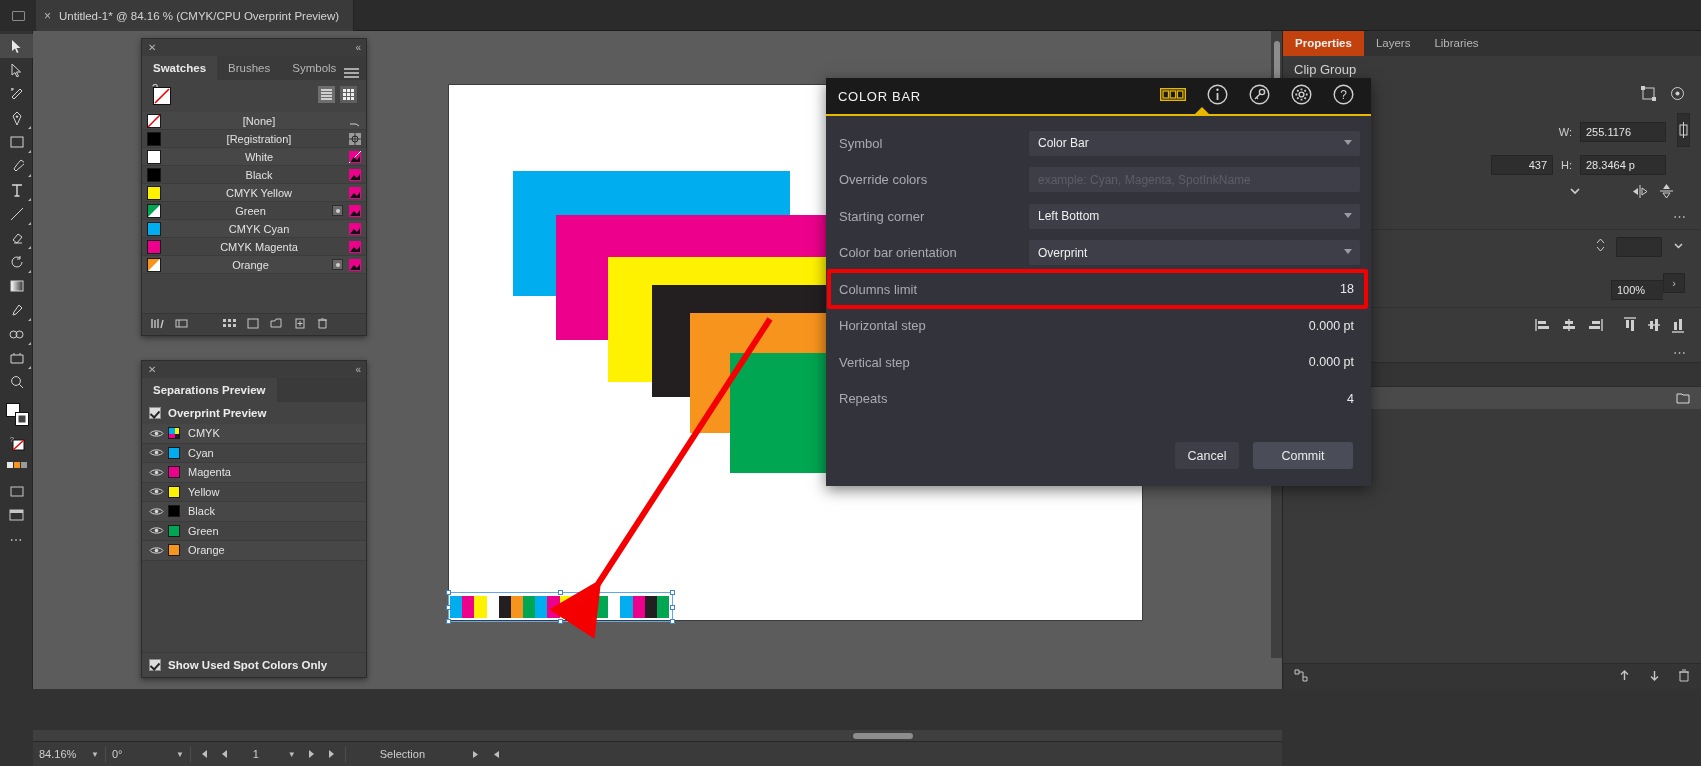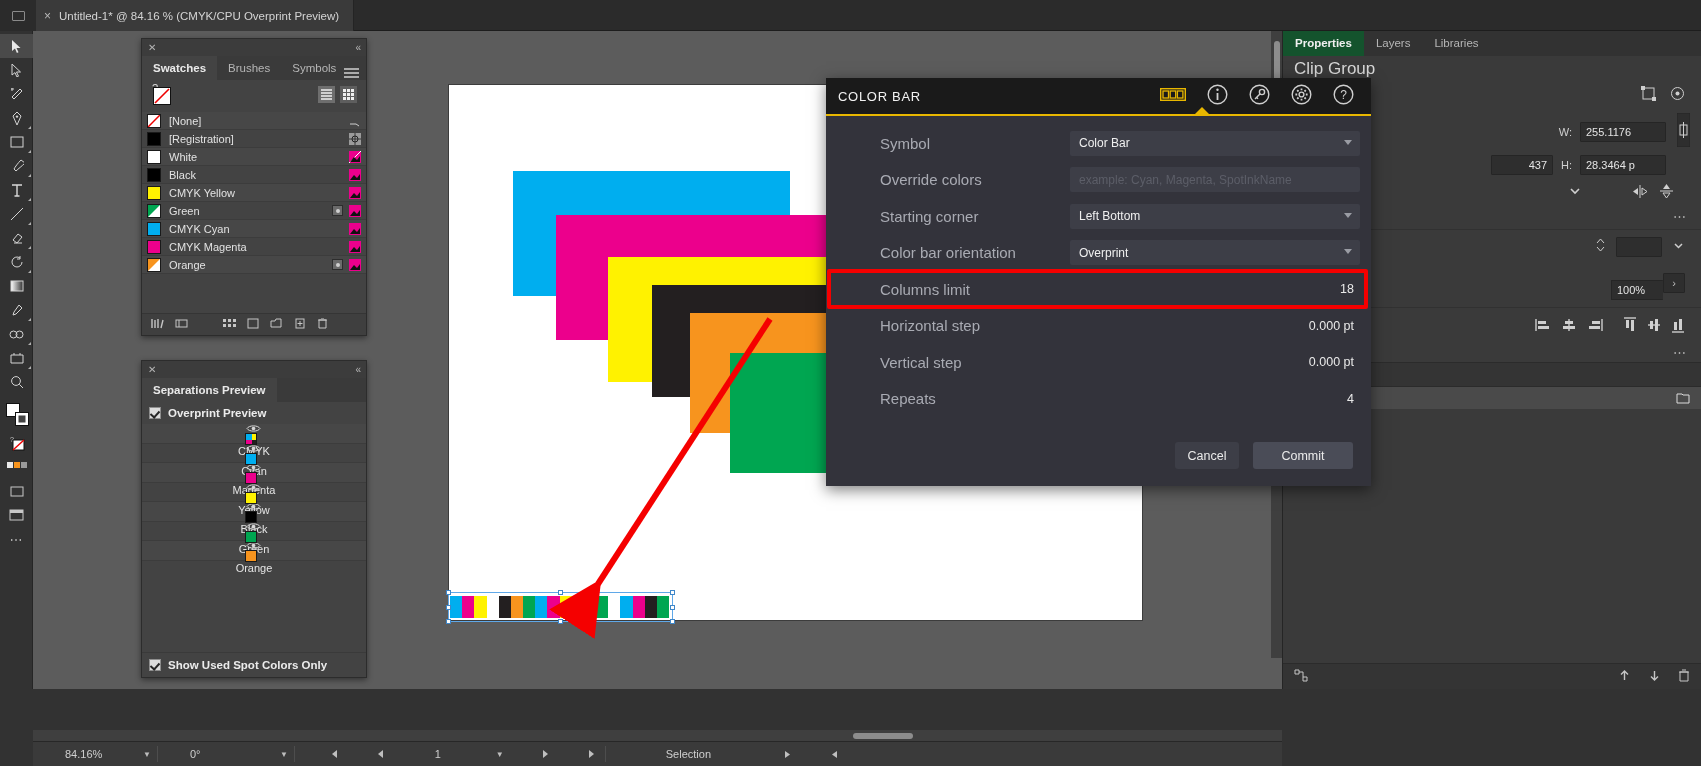--- a/index.html
+++ b/index.html
@@ -51,86 +51,86 @@
 
   
   .swpanel { left:141px; top:38px; width:226px; height:298px; }
   .swtop { height:32px; position:relative; }
   .swtop .qm { position:absolute; left:10px; top:2px; font-size:11px; color:#d8d8d8; }
   .swtop .nonebox { position:absolute; left:11px; top:7px; width:18px; height:18px; background:#fff; border:1px solid #111;}
   .swtop .viewicons { position:absolute; right:9px; top:6px; display:flex; gap:5px;}
   .vicon { width:17px; height:17px; background:#5e5e5e; display:flex; align-items:center; justify-content:center;}
   .vicon.on { background:#6e6e6e; }
   .swlist { }
-  .swrow { height:18px; display:flex; align-items:center; padding:0 5px; border-bottom:1px solid #3c3c3c; }
+  .swrow { height:18px; display:flex; align-items:center; padding:0 5px; border-bottom:1px solid #3c3c3c;text-align:center; }
   .swrow:nth-child(odd){ background:#474747; }
   .swrow:nth-child(even){ background:#434343; }
   .chip { width:14px; height:14px; border:1px solid #1a1a1a; margin-right:8px; flex:0 0 auto; position:relative;}
   .swname { font-size:11px; color:#e2e2e2; flex:1; white-space:nowrap;}
   .spotdot { width:11px; height:11px; background:#6a6a6a; border:1px solid #2d2d2d; margin-right:6px; display:flex; align-items:center; justify-content:center;}
   .spotdot b { width:4px; height:4px; background:#d0d0d0; border-radius:50%; display:block;}
   .tinyico { width:12px; height:12px; flex:0 0 auto; }
   .swfoot { position:absolute; left:0; right:0; bottom:0; height:22px; background:#3f3f3f; display:flex; align-items:center; gap:11px; padding:0 9px; border-top:1px solid #353535;}
   .swfoot span { color:#c2c2c2; font-size:11px; }
 
   
   .sep { left:141px; top:360px; width:226px; height:318px; }
   .sepchk { height:22px; display:flex; align-items:center; padding:0 7px; }
   .cbx { width:12px; height:12px; background:#dcdcdc; border:1px solid #8e8e8e; margin-right:7px; position:relative; flex:0 0 auto;}
   .cbx.on:after { content:""; position:absolute; left:2px; top:1px; width:4px; height:7px; border:solid #262626; border-width:0 2px 2px 0; transform:rotate(42deg); }
   .seplbl { font-size:11.5px; color:#ececec; font-weight:bold; }
-  .seprow { height:19.5px; display:flex; align-items:center; padding:0 7px; border-bottom:1px solid #3c3c3c;flex-direction:column;}
+  .seprow { height:19.5px; display:flex; align-items:center; padding:0 7px; border-bottom:1px solid #3c3c3c;}
   .seprow:nth-child(odd){ background:#474747; }
   .seprow:nth-child(even){ background:#434343; }
   .eye { width:17px; flex:0 0 auto; display:flex; align-items:center; }
   .sepchip { width:12px; height:12px; border:1px solid #1a1a1a; margin:0 8px 0 2px; flex:0 0 auto; position:relative; overflow:hidden;}
   .sepname { font-size:11px; color:#e4e4e4; }
   .sepfoot { position:absolute; left:0; right:0; bottom:0; height:25px; display:flex; align-items:center; padding:0 7px; background:#434343; border-top:1px solid #3a3a3a;}
   .sepfoot .seplbl { font-weight:bold; }
 
   
   .dock { position:absolute; right:0; top:31px; width:419px; height:658px; background:#3a3a3a; border-left:1px solid #252525; }
   .dtabs { height:25px; background:#323232; display:flex; align-items:flex-end; }
   .dtab { padding:0 12px; height:25px; line-height:25px; font-size:11.5px; color:#b6b6b6; cursor:pointer;}
-  .dtab.act { background:#14532d; color:#f0f0f0; font-weight:bold;}
-  .dsub { height:26px; display:flex; align-items:center; padding:0 11px; color:#d8d8d8; font-size:17px;}
+  .dtab.act { background:#c2410c; color:#f0f0f0; font-weight:bold;}
+  .dsub { height:26px; display:flex; align-items:center; padding:0 11px; color:#d8d8d8; font-size:13px;}
   .drow { display:flex; align-items:center; padding:4px 11px; gap:8px; }
   .dfield { background:#2e2e2e; border:1px solid #252525; height:20px; color:#e4e4e4; font-size:11px; display:flex; align-items:center; padding:0 5px; border-radius:1px;}
   .dlabel { color:#cfcfcf; font-size:11px; }
   .dots { color:#c8c8c8; font-size:13px; letter-spacing:1px; text-align:right; padding:2px 14px 2px 0; cursor:pointer;}
   .dsep { height:1px; background:#313131; margin:3px 0; }
   .alignrow { display:flex; align-items:center; gap:10px; padding:6px 11px; }
   .ab { color:#c6c6c6; }
   .exphead { height:25px; background:#343434; display:flex; align-items:center; padding:0 11px; color:#d4d4d4; font-size:11.5px; border-top:1px solid #2b2b2b; border-bottom:1px solid #2b2b2b;}
   .abrow { height:22px; display:flex; align-items:center; padding:0 11px; background:#4a4a4a; color:#ececec; font-size:11.5px; }
   .abrow .n { width:18px; color:#dcdcdc; }
   .dockfoot { position:absolute; left:0; right:0; bottom:0; height:26px; background:#343434; display:flex; align-items:center; justify-content:space-between; padding:0 11px; border-top:1px solid #2b2b2b;}
 
   
   .status { position:absolute; left:33px; bottom:0; width:1249px; height:25px; background:#3a3a3a; border-top:1px solid #272727;
       display:flex; align-items:center; color:#cfcfcf; font-size:11px; }
-  .status .cell { display:flex; align-items:center; height:25px; padding:0 6px;margin-left:26px; }
+  .status .cell { display:flex; align-items:center; height:25px; padding:0 6px; }
   .status .zoom { width:48px; }
   .status .caret { color:#bdbdbd; font-size:8px; margin-left:4px;}
   .vline { width:1px; height:16px; background:#4d4d4d; }
   .scrollh { position:absolute; left:33px; bottom:25px; width:1249px; height:11px; background:#3f3f3f; }
   .scrollh i { position:absolute; left:820px; top:3px; width:60px; height:6px; background:#8d8d8d; border-radius:3px; }
   .scrollv { position:absolute; right:0; top:31px; width:11px; height:647px; background:#3f3f3f; }
   .scrollv i { position:absolute; left:3px; top:10px; width:6px; height:200px; background:#8d8d8d; border-radius:3px; }
 
   
   .dlg { position:absolute; left:826px; top:78px; width:545px; height:408px; background:#33333b; box-shadow:0 4px 14px rgba(0,0,0,.5); }
   .dlghead { height:36px; background:#1a1a1a; display:flex; align-items:center; justify-content:space-between; padding:0 17px 0 12px; }
   .dlgtitle { color:#f2f2f2; font-size:13px; letter-spacing:.7px; }
   .dlgicons { display:flex; align-items:center; gap:21px; }
   .dlgrule { height:2px; background:#e8b700; position:relative; }
   .dlgrule .tri { position:absolute; left:368px; top:-7px; width:0; height:0; border-left:8px solid transparent; border-right:8px solid transparent; border-bottom:8px solid #e8b700;}
   .dlgbody { padding:9px 11px 0 11px; }
   .frow { height:36.5px; display:flex; align-items:center; position:relative; }
-  .flbl { width:192px; color:#a9abb3; font-size:15px; padding-left:2px;margin-left:41px;}
+  .flbl { width:192px; color:#a9abb3; font-size:13px; padding-left:2px;}
   .fctl { flex:1; height:25px; background:#3d3e47; border-radius:2px; display:flex; align-items:center; padding:0 9px; position:relative; }
   .fctl .v { color:#f0f0f0; font-size:12px; }
   .fctl .ph { color:#5c5e68; font-size:12px; }
   .fctl .car { position:absolute; right:8px; top:9px; width:0; height:0; border-left:4px solid transparent; border-right:4px solid transparent; border-top:5px solid #9a9ca4;}
   .frow.plain .val { margin-left:auto; color:#e9e9e9; font-size:12.5px; padding-right:6px;}
   .frow.plain .flbl { color:#a9abb3; }
   .hl { position:absolute; left:-10px; top:-2px; width:541px; height:40px; border:4px solid #f50000; border-radius:2px; pointer-events:none;}
   .dlgbtns { position:absolute; right:18px; bottom:17px; display:flex; gap:14px; }
   .dbtn { width:64px; height:27px; border-radius:3px; background:#3d3e47; color:#eaeaea; font-size:12.5px;
         display:flex; align-items:center; justify-content:center; cursor:pointer;}

